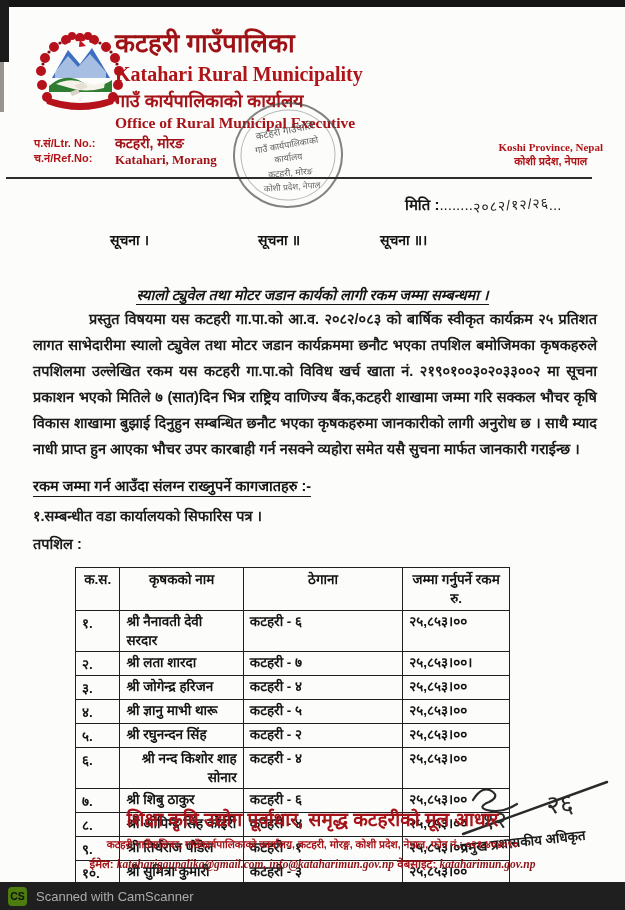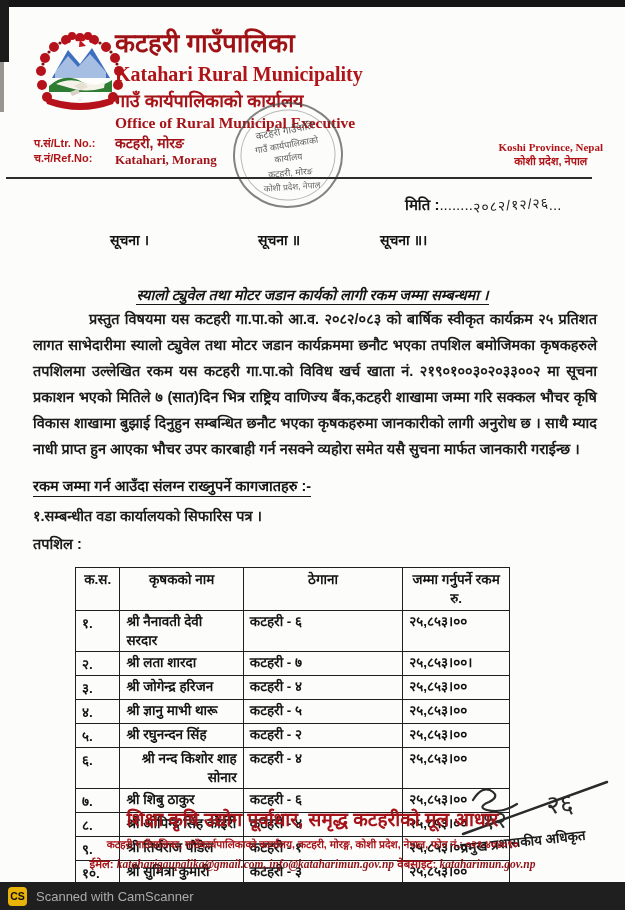--- a/index.html
+++ b/index.html
@@ -58,21 +58,21 @@
 
   
   .footer{position:absolute;left:0;top:806px;width:625px;text-align:center;color:#a61318;}
   .slogan{font-size:19px;font-weight:700;}
   .addr{font-size:10.5px;font-weight:700;margin-top:5px;}
   .mailline{font-size:11.5px;margin-top:5px;font-weight:700;}
   .mailline .val{font-family:"Liberation Serif","DejaVu Serif",serif;font-style:italic;font-weight:700;color:#8d1216;}
 
   
   .csbar{position:absolute;left:0;top:882px;width:625px;height:28px;background:#1f1f1f;display:flex;align-items:center;}
-  .cslogo{width:19px;height:19px;background:#eab308;border-radius:4px;margin-left:8px;display:flex;align-items:center;justify-content:center;font-size:10.5px;font-weight:700;color:#101010;}
+  .cslogo{width:19px;height:19px;background:#4d7c0f;border-radius:4px;margin-left:8px;display:flex;align-items:center;justify-content:center;font-size:10.5px;font-weight:700;color:#101010;}
   .cstext{color:#ababab;font-size:13px;margin-left:9px;}
 </style>
 </head>
 <body>
 
 <div class="page">
 
   <div class="scan-top"></div>
   <div class="scan-left"></div>
   <div class="scan-left2"></div>

